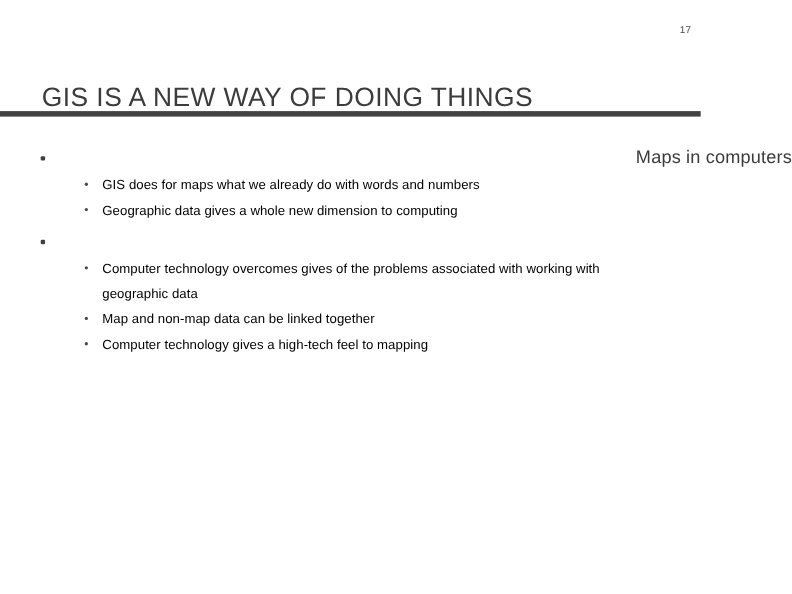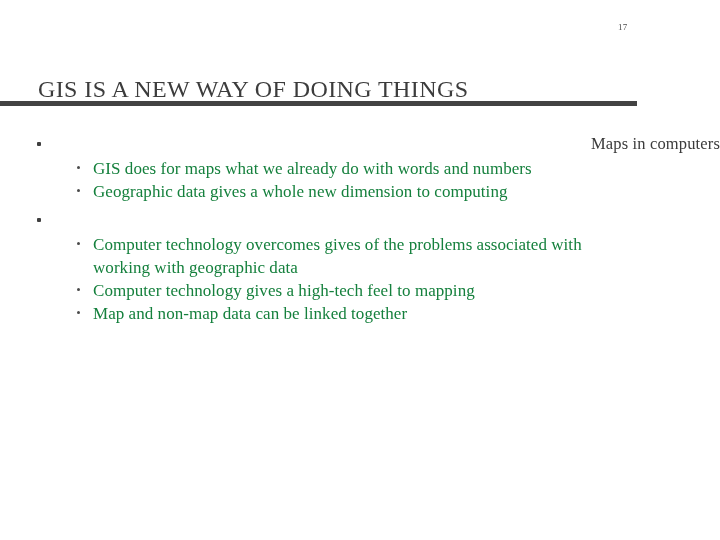--- a/index.html
+++ b/index.html
@@ -15,21 +15,20 @@
     overflow: hidden;
     position: relative;
     -webkit-font-smoothing: none;
   }
 
   .slide {
     position: relative;
     width: 636px;
     height: 540px;
     background: #ffffff;
-    font-family: Liberation Serif, serif;
   }
 
   
   .page-number {
     position: absolute;
     left: 618px;
     top: 22px;
     width: 40px;
     font-size: 9px;
     line-height: 11px;
@@ -111,24 +110,24 @@
     position: absolute;
     left: 77px;
     top: 9px;
     width: 3px;
     height: 3px;
     background: #4a4a4a;
     border-radius: 50%;
   }
   .lvl2 > .lvl2-text {
     display: block;
-    font-size: 17px;
+    font-size: 12px;
     line-height: 23px;
     letter-spacing: 0.05px;
-    color: #15803d;
+    color: #000000;
     max-width: 512px;
   }
 
   .gap-after-sublist {
     height: 5px;
   }
 </style>
 </head>
 <body>
 
@@ -163,22 +162,22 @@
     <div class="lvl1">
       <span class="marker-sq"></span>
     </div>
     <div class="sublist">
       <div class="lvl2">
         <span class="marker-dot"></span>
         <span class="lvl2-text">Computer technology overcomes gives of the problems associated with working with geographic data</span>
       </div>
       <div class="lvl2">
         <span class="marker-dot"></span>
-        <span class="lvl2-text">Computer technology gives a high-tech feel to mapping</span>
+        <span class="lvl2-text">Map and non-map data can be linked together</span>
       </div>
       <div class="lvl2">
         <span class="marker-dot"></span>
-        <span class="lvl2-text">Map and non-map data can be linked together</span>
+        <span class="lvl2-text">Computer technology gives a high-tech feel to mapping</span>
       </div>
     </div>
 
   </div>
 </div>
 
 </body></html>

